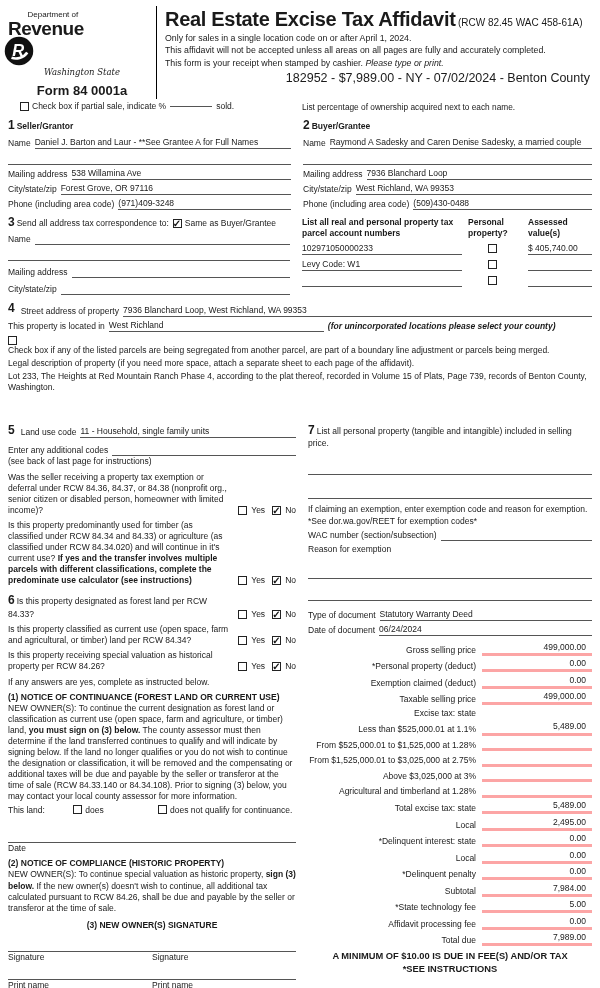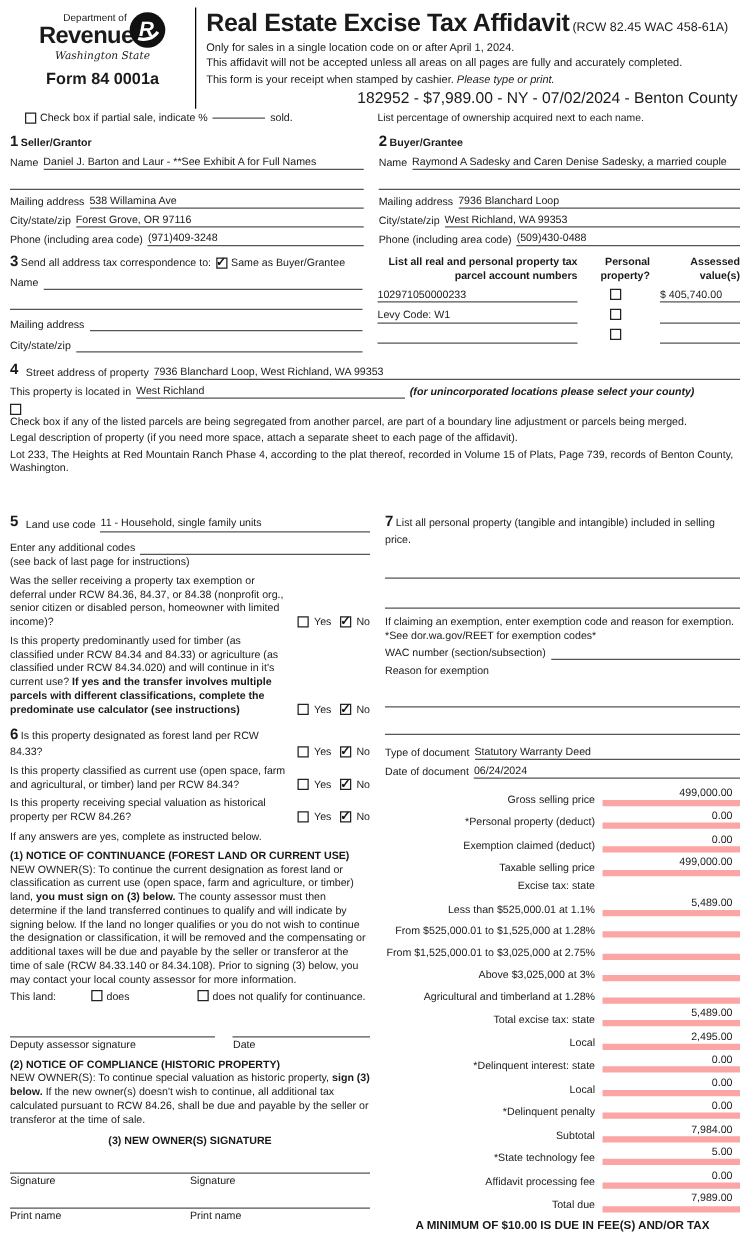--- a/index.html
+++ b/index.html
@@ -11,60 +11,60 @@
   .grow{flex:1;}
   .frow{display:flex;align-items:flex-end;gap:4px;margin-top:3px;}
   .lbl{white-space:nowrap;}
   .secnum{font-weight:bold;font-size:12px;margin-right:2px;}
   .sectitle{font-weight:bold;font-size:8.5px;}
   .cb{display:inline-block;width:9px;height:9px;border:1.2px solid #222;box-sizing:border-box;vertical-align:-1px;position:relative;margin-right:3px;flex:none;}
   .cb.on::after{content:"✓";position:absolute;left:-1px;top:-3px;font-size:10px;font-weight:bold;color:#111;}
   
   .header{display:flex;margin-bottom:2px;}
   .logo-col{width:148px;text-align:center;padding-top:4px;}
-  .logo-row{display:flex;justify-content:center;align-items:flex-start;}
+  .logo-row{display:flex;justify-content:center;align-items:flex-start;flex-direction:column;}
   .dept-small{font-size:8px;margin-left:14px;}
   .dept-name{font-weight:bold;font-size:19px;line-height:0.9;letter-spacing:-0.5px;}
   .logo-mark{margin-left:-4px;margin-top:-1px;}
   .dept-state{font-family:"DejaVu Serif",serif;font-style:italic;font-size:8.5px;margin-top:1px;}
   .form-number{font-weight:bold;font-size:13px;margin-top:4px;}
   .title-col{flex:1;border-left:1.5px solid #000;padding-left:8px;}
   .main-title{font-weight:bold;font-size:20px;letter-spacing:-0.3px;}
   .rcw{font-size:10px;}
   .note{font-size:8.8px;margin-top:1px;}
   .transaction{font-size:12.5px;text-align:right;padding-right:2px;margin-top:1px;}
   .partial-row{display:flex;align-items:center;margin:2px 0 6px 12px;}
   .partial-u{width:42px;border-bottom:1px solid #555;margin:0 4px;}
   .partial-right{margin-left:auto;width:290px;font-size:8.3px;}
   
   .cols{display:flex;}
   .colL{width:295px;padding-right:12px;box-sizing:border-box;}
   .colR{flex:1;}
   .blankline{border-bottom:1px solid #555;height:11px;margin-top:4px;}
   
-  .ptable-hdr{display:flex;font-weight:bold;text-align:right;margin-top:2px;}
+  .ptable-hdr{display:flex;font-weight:bold;text-align:left;margin-top:2px;}
   .ptable-hdr .c1{width:160px;}
   .ptable-hdr .c2{width:52px;margin-left:6px;}
   .ptable-hdr .c3{width:64px;margin-left:8px;}
   .prow{display:flex;align-items:flex-end;margin-top:4px;}
   .prow .c1{width:160px;border-bottom:1px solid #555;min-height:11px;}
   .prow .c2{width:52px;margin-left:6px;text-align:center;}
   .prow .c3{width:64px;margin-left:8px;border-bottom:1px solid #555;min-height:11px;}
   
   .sec4{margin-top:6px;}
   .qrow{display:flex;align-items:flex-end;margin-top:4px;}
   .qtext{width:222px;}
   .yn{margin-left:auto;white-space:nowrap;display:flex;align-items:center;gap:1px;}
   .yn .cb{margin-left:6px;}
   .ntitle{font-weight:bold;margin-top:4px;}
   .para{text-align:left;}
   
   .taxrow{display:flex;align-items:flex-end;justify-content:flex-end;margin-top:2.5px;}
   .taxlbl{text-align:right;}
-  .taxval{width:104px;margin-left:6px;border-bottom:5px solid #fca5a5;text-align:right;padding-right:6px;min-height:10px;}
+  .taxval{width:104px;margin-left:6px;border-bottom:3px solid #fca5a5;text-align:right;padding-right:6px;min-height:10px;}
   .taxval.noline{border-bottom:none;}
   .minline{font-weight:bold;text-align:center;font-size:9.3px;margin-top:4px;}
   
   .hr{border-top:1px solid #444;margin-top:5px;}
   .sec8{position:relative;padding:2px 0 2px 0;}
   .scribbles{position:absolute;left:0;top:-16px;pointer-events:none;}
   .sig2{display:flex;margin-top:10px;}
   .sig2 .half{flex:1;}
 </style>
 </head>
@@ -104,21 +104,21 @@
     <span class="partial-u"></span>
     <span>sold.</span>
     <span class="partial-right">List percentage of ownership acquired next to each name.</span>
   </div>
 
   <div class="cols">
     <div class="colL">
       <div><span class="secnum">1</span><span class="sectitle">Seller/Grantor</span></div>
       <div class="frow">
           <span class="lbl">Name</span>
-          <span class="u grow">Daniel J. Barton and Laur - **See Exhibit A for Full Names</span>
+          <span class="u grow">Daniel J. Barton and Laur - **See Grantee A for Full Names</span>
         </div>
       <div class="blankline"></div>
       <div class="frow">
           <span class="lbl">Mailing address</span>
           <span class="u grow">538 Willamina Ave</span>
         </div>
       <div class="frow">
           <span class="lbl">City/state/zip</span>
           <span class="u grow">Forest Grove, OR 97116</span>
         </div>
@@ -282,24 +282,20 @@
       <div class="ntitle">(1) NOTICE OF CONTINUANCE (FOREST LAND OR CURRENT USE)</div>
       <div class="para"><span>NEW OWNER(S): To continue the current designation as forest land or classification as current use (open space, farm and agriculture, or timber) land, </span><span class="b">you must sign on (3) below.</span><span> The county assessor must then determine if the land transferred continues to qualify and will indicate by signing below. If the land no longer qualifies or you do not wish to continue the designation or classification, it will be removed and the compensating or additional taxes will be due and payable by the seller or transferor at the time of sale (RCW 84.33.140 or 84.34.108). Prior to signing (3) below, you may contact your local county assessor for more information.</span></div>
 
       <div style="margin-top:3px;">
         <span>This land:</span>
         <span class="cb" style="margin-left:26px;"></span><span>does</span>
         <span class="cb" style="margin-left:52px;"></span><span>does not qualify for continuance.</span>
       </div>
 
       <div style="display:flex;gap:14px;margin-top:16px;">
-        <div style="flex:1.5;">
-          <div class="u"></div>
-          <div>Deputy assessor signature</div>
-        </div>
         <div style="flex:1;">
           <div class="u"></div>
           <div>Date</div>
         </div>
       </div>
 
       <div class="ntitle">(2) NOTICE OF COMPLIANCE (HISTORIC PROPERTY)</div>
       <div class="para"><span>NEW OWNER(S): To continue special valuation as historic property, </span><span class="b">sign (3) below.</span><span> If the new owner(s) doesn't wish to continue, all additional tax calculated pursuant to RCW 84.26, shall be due and payable by the seller or transferor at the time of sale.</span></div>
 
       <div class="ntitle" style="text-align:center;margin-top:6px;">(3) NEW OWNER(S) SIGNATURE</div>

